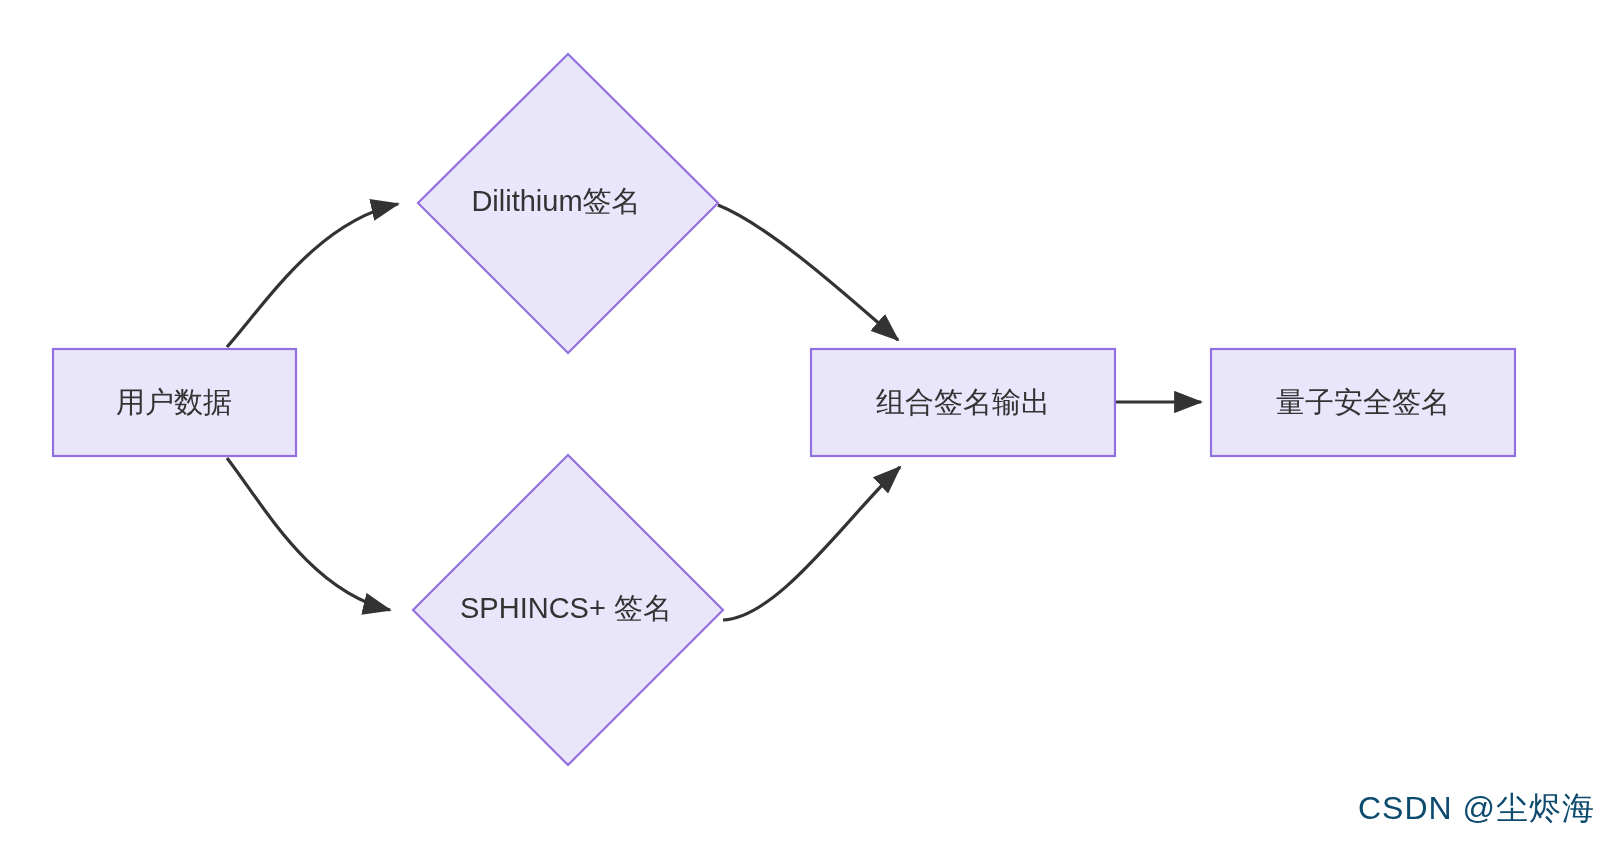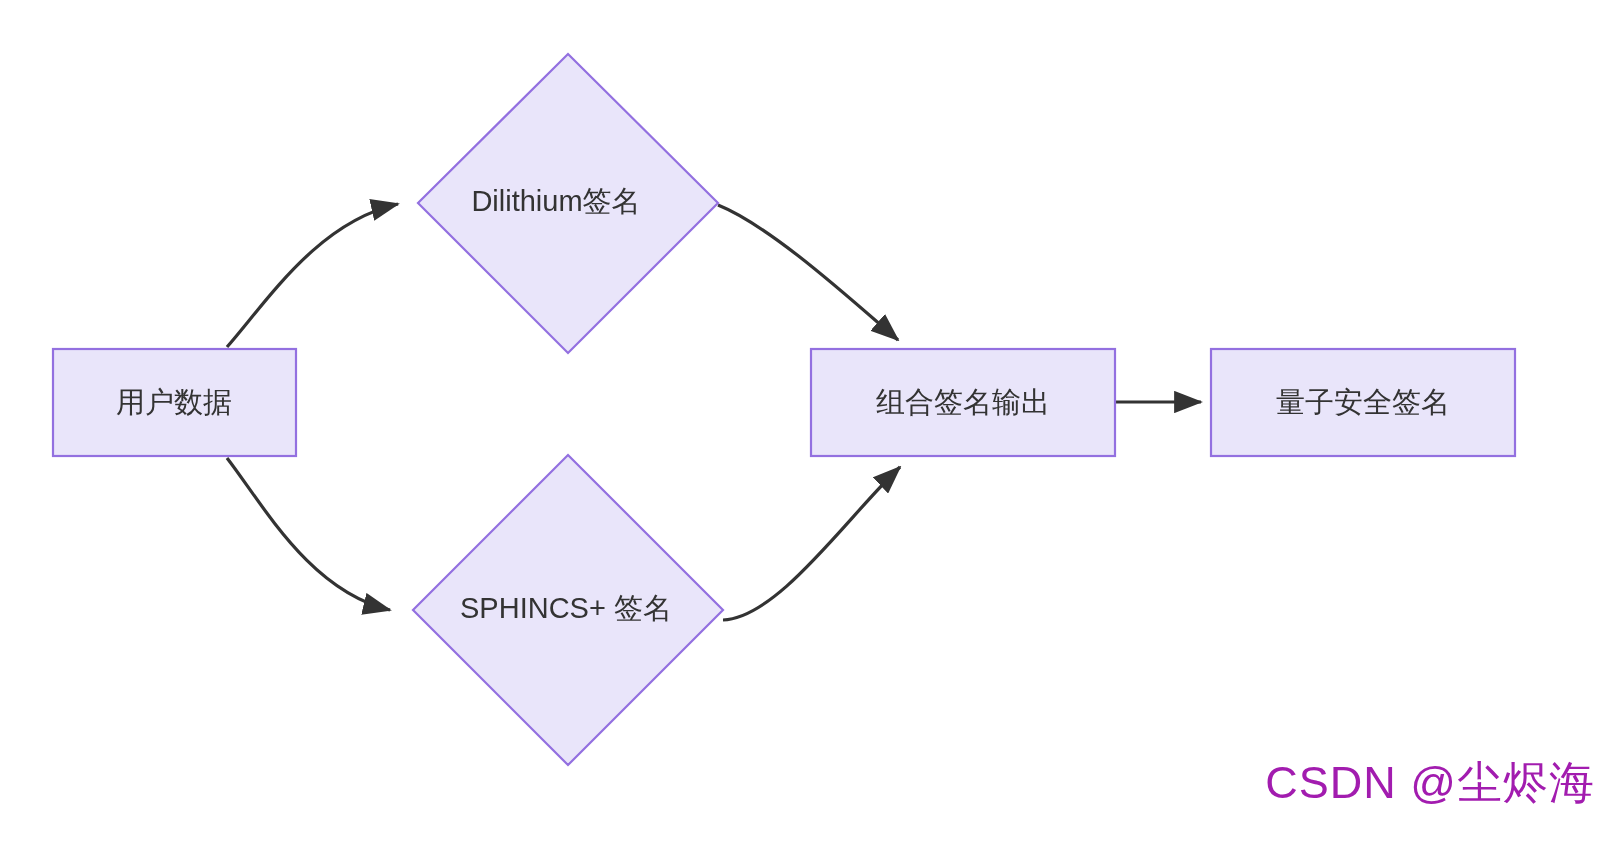--- a/index.html
+++ b/index.html
@@ -42,24 +42,24 @@
   }
   .edge-path {
     fill: none;
     stroke: #333333;
     stroke-width: 3.2;
     stroke-linecap: butt;
   }
   .watermark-text {
     position: absolute;
     right: 18px;
-    bottom: 28px;
+    bottom: 10px;
     font-family: "Liberation Sans", "DejaVu Sans", sans-serif;
-    font-size: 45px;
-    color: #a21caf;
+    font-size: 32px;
+    color: #0c4a6e;
     letter-spacing: 1px;
     user-select: none;
     white-space: pre;
   }
 </style>
 </head>
 <body>
 
 <div id="diagram-root">
 

